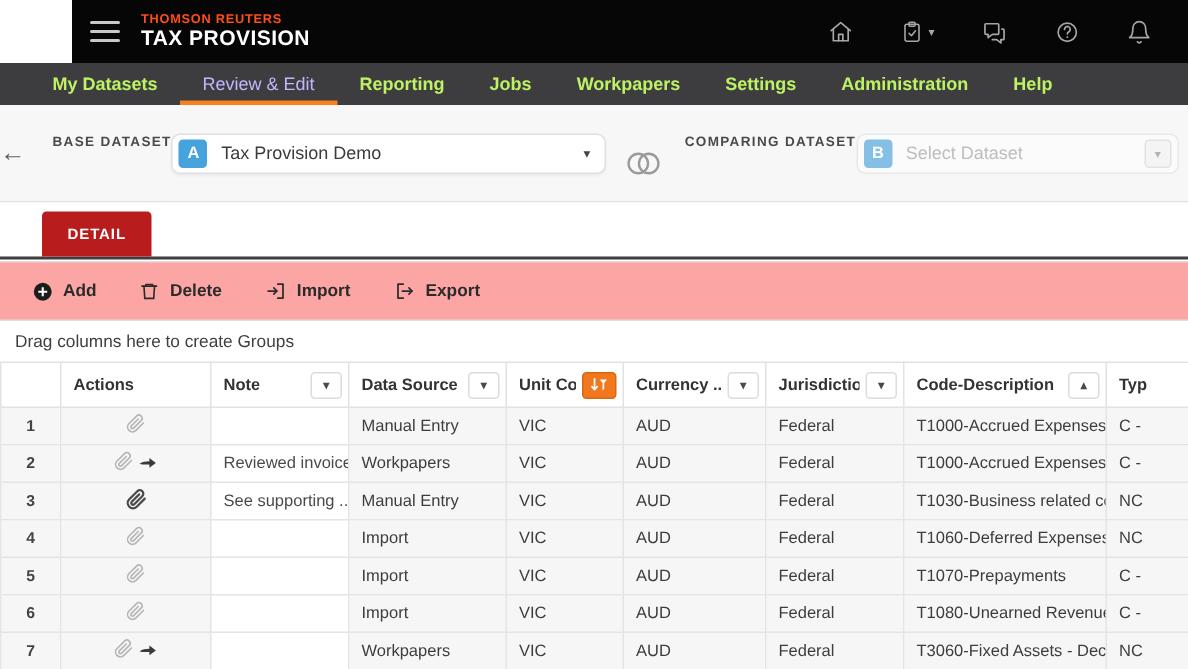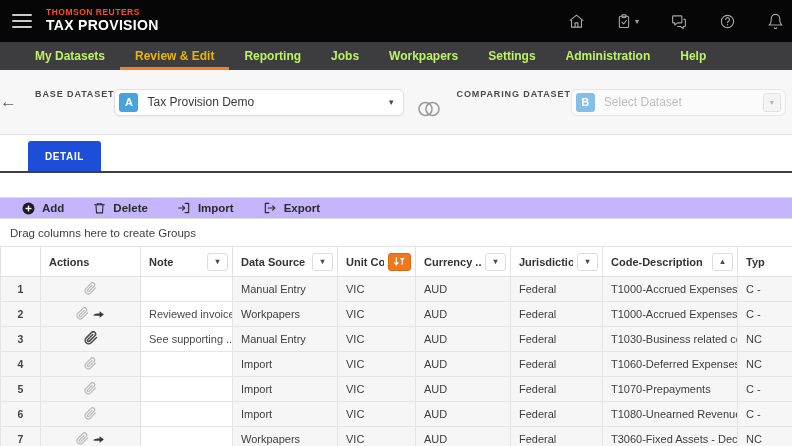--- a/index.html
+++ b/index.html
@@ -1,35 +1,35 @@
 <!DOCTYPE html>
 <html><head>
 <meta charset="utf-8">
 <style>
   * { margin:0; padding:0; box-sizing:border-box; }
   html,body { width:792px; height:446px; overflow:hidden; background:#fff;
               font-family:"Liberation Sans", sans-serif; }
 
   
-  .topbar { height:42px; background:#060606; display:flex; align-items:center; padding:0 8px 0 12px; }
+  .topbar { height:42px; background:#060606; display:flex; align-items:center; padding:0 24px 0 12px;margin-left:48px; }
   .hamburger { width:20px; display:flex; flex-direction:column; gap:4px; margin-right:14px; cursor:pointer; }
   .hamburger span { display:block; height:2px; background:#c9c9c9; border-radius:1px; }
   .brand { line-height:1.12; }
   .brand .t1 { color:#ff4e16; font-size:8.5px; font-weight:bold; letter-spacing:.5px; }
   .brand .t2 { color:#ffffff; font-size:14px; font-weight:bold; letter-spacing:.3px; }
   .top-icons { margin-left:auto; display:flex; align-items:center; gap:31px; }
   .icon-btn { display:flex; align-items:center; gap:3px; color:#a6a6a6; cursor:pointer; }
   .icon-btn svg { display:block; }
   .tiny-caret { font-size:8px; color:#a6a6a6; }
 
   
   .nav { height:28px; background:#3d3d3f; display:flex; align-items:stretch; padding-left:20px; }
   .nav-item { display:flex; align-items:center; padding:0 15px; font-size:12px; color:#bef264;
               cursor:pointer; position:relative; white-space:nowrap;font-weight:bold; }
-  .nav-item.active { color:#eab308; font-weight:bold; }
+  .nav-item.active { color:#c4b5fd; font-weight:normal; }
   .nav-item.active::after { content:""; position:absolute; left:0; right:0; bottom:0; height:3px; background:#f5821f; }
 
   
   .dataset-bar { height:65px; background:#f7f7f7; border-bottom:1px solid #e2e2e2;
                  display:flex; align-items:center; }
   .back-zone { width:38px; display:flex; justify-content:center; align-items:center; }
   .back-arrow { color:#5f5f5f; font-size:17px; cursor:pointer; }
   .vdiv { width:1px; align-self:stretch; background:#e0e0e0; }
   .ds-group { display:flex; }
   .ds-label { font-size:9px; font-weight:bold; color:#4a4a4a; letter-spacing:.9px; margin:0 0 6px 2px; white-space:nowrap; }
@@ -45,25 +45,25 @@
   .ds-select.disabled { background:#fbfbfb; border-color:#e8e8e8; box-shadow:none; padding-right:4px; cursor:default; }
   .ds-placeholder { font-size:12px; color:#bdbdbd; white-space:nowrap;text-align:center; }
   .combo-btn { margin-left:auto; width:18px; height:19px; border:1px solid #e2e2e2; border-radius:3px;
                background:#f4f4f4; color:#b3b3b3; font-size:8px; display:flex; align-items:center; justify-content:center; }
   .compare-wrap { margin:18px 12px 0 12px; color:#9a9a9a; cursor:pointer; }
 
   
   .tabstrip { height:38px; border-bottom:2px solid #3f3f41; display:flex; align-items:flex-end; padding-left:28px; background:#fff; }
   .vtab { height:30px; display:flex; align-items:center; padding:0 17px; font-size:10px; font-weight:bold;
           letter-spacing:.6px; border-radius:3px 3px 0 0; cursor:pointer; }
-  .vtab.active { background:#1d4ed8; color:#fff; }
+  .vtab.active { background:#b91c1c; color:#fff; }
   .vtab.inactive { background:#f4f4f4; color:#757575; border:1px solid #e0e0e0; border-bottom:none; margin-left:4px; }
 
   
-  .toolbar { margin-top:24px; height:22px; background:#c4b5fd; border-top:1px solid #ddd; border-bottom:1px solid #ddd;
+  .toolbar { margin-top:1px; height:40px; background:#fca5a5; border-top:1px solid #ddd; border-bottom:1px solid #ddd;
              display:flex; align-items:center; padding-left:22px; gap:29px; }
   .tool-item { display:flex; align-items:center; gap:7px; font-size:11.5px; font-weight:bold; color:#2b2b2b; cursor:pointer; }
   .tool-item svg { display:block; color:#2b2b2b; }
 
   
   .group-hint { margin:8px 0 0 10px; font-size:11.5px; color:#3f3f3f; height:16px; }
 
   
   table.grid { margin-top:3px; width:792px; table-layout:fixed; border-collapse:collapse; }
   .grid th { height:30px; background:#fff; border:1px solid #e2e2e2; padding:0 4px 0 8px;

